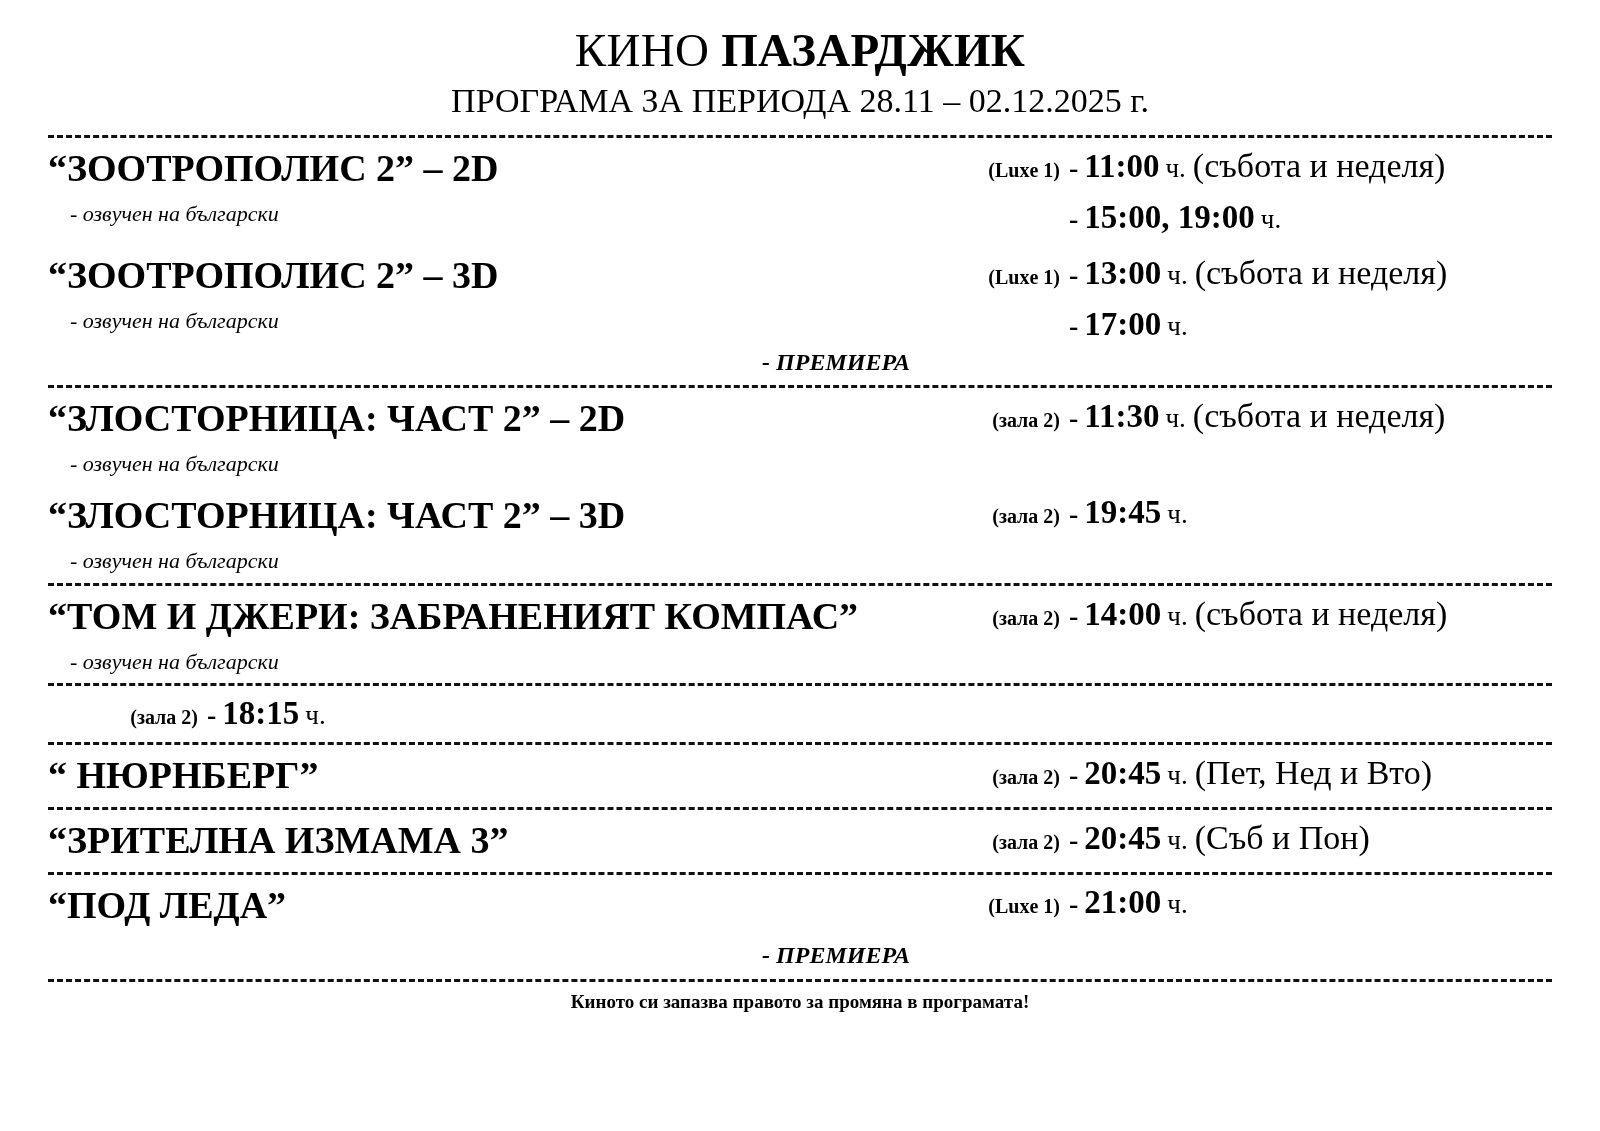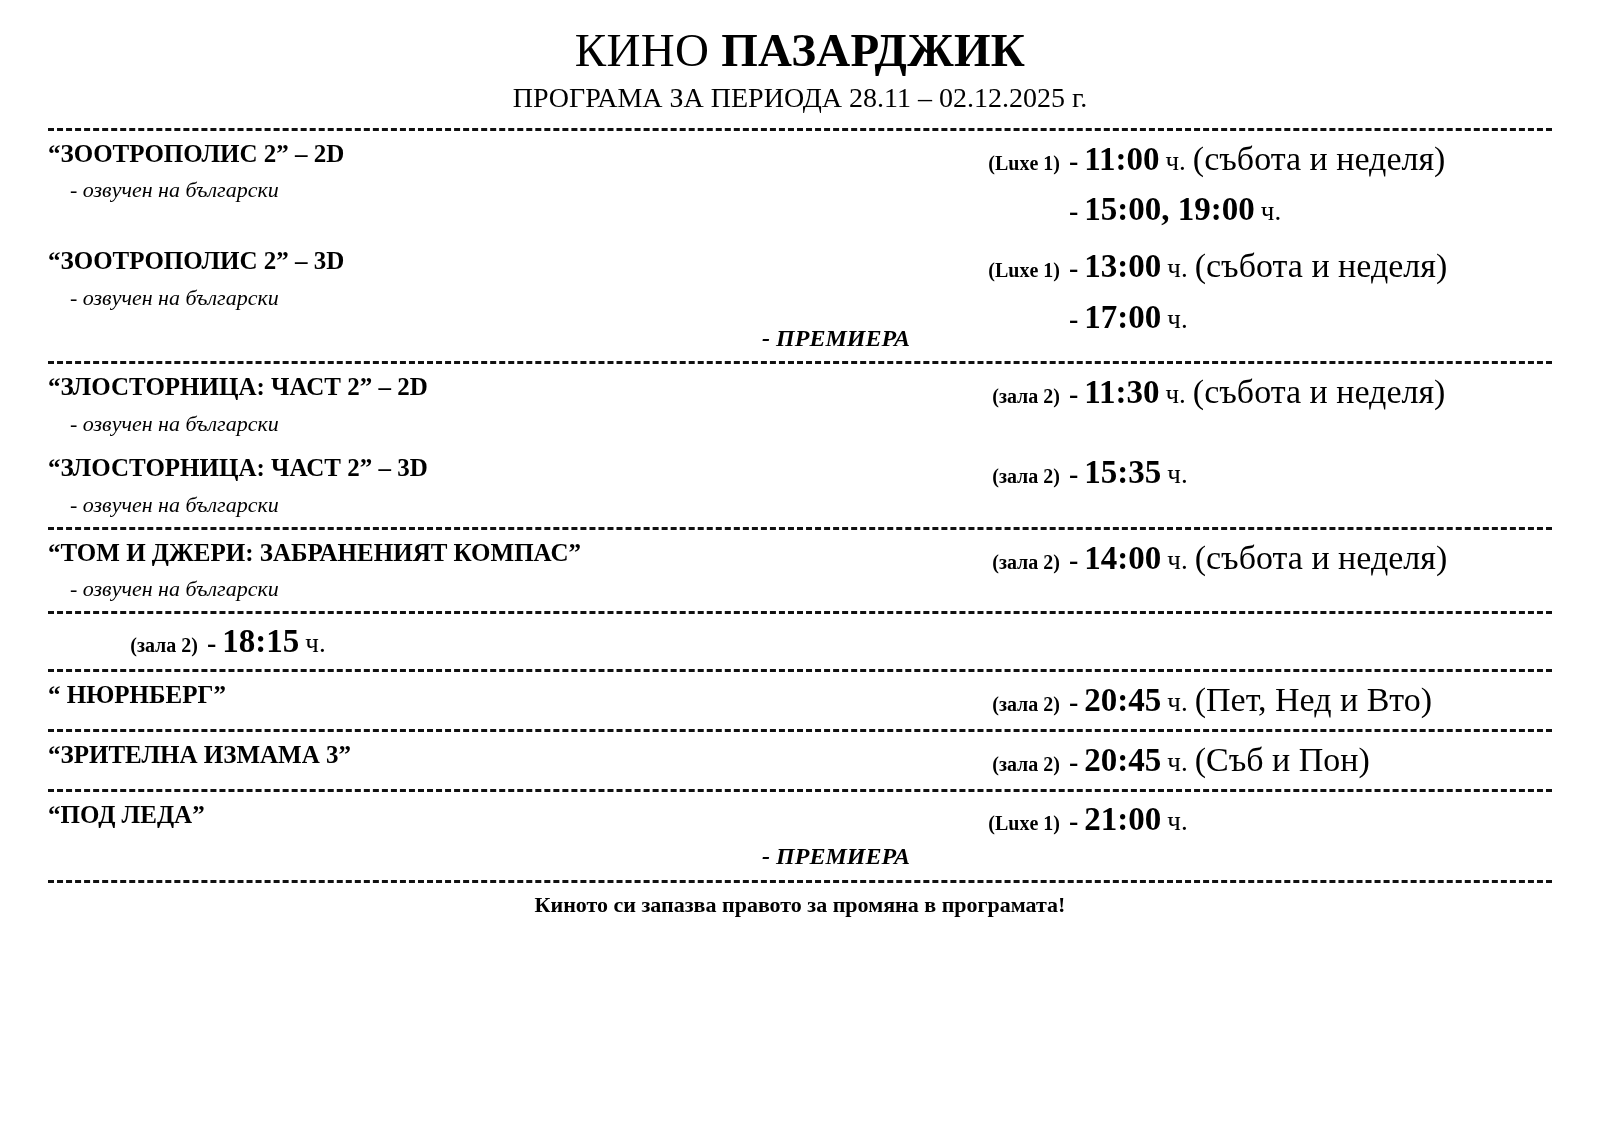--- a/index.html
+++ b/index.html
@@ -35,21 +35,21 @@
     letter-spacing: 0.3px;
     white-space: nowrap;
   }
   .cinema-title .word-kino {
     font-weight: 400;
   }
   .cinema-title .word-city {
     font-weight: 700;
   }
   .program-period {
-    font-size: 28px;
+    font-size: 34px;
     font-weight: 400;
     line-height: 1.18;
     margin-top: 4px;
     white-space: nowrap;
   }
 
   
   .rule {
     height: 0;
     border-top: 3px dashed #111111;
@@ -73,21 +73,21 @@
 
   .entry-left {
     width: 862px;
     flex: 0 0 862px;
   }
   .entry-right {
     flex: 1 1 auto;
   }
 
   .film-title {
-    font-size: 25px;
+    font-size: 38px;
     font-weight: 700;
     line-height: 1.26;
     white-space: nowrap;
   }
 
   .note {
     font-size: 22px;
     font-style: italic;
     font-weight: 400;
     line-height: 1.3;
@@ -140,21 +140,21 @@
   }
   .days {
     font-size: 34px;
     font-weight: 400;
     margin-left: 7px;
   }
 
   
   .footer {
     text-align: center;
-    font-size: 22px;
+    font-size: 19px;
     font-weight: 700;
     padding-top: 9px;
     white-space: nowrap;
   }
 </style>
 </head>
 <body>
 
 <div class="page">
 
@@ -219,21 +219,21 @@
           </div>
         </div>
         <div class="entry">
           <div class="entry-left">
             <div class="film-title">“ЗЛОСТОРНИЦА: ЧАСТ 2” – 3D</div>
             <div class="note">- озвучен на български</div>
           </div>
           <div class="entry-right">
             <div class="showtime">
               <span class="hall">(зала 2)</span>
-              <span class="time-block"><span class="dash">-</span><span class="time">15:35</span><span class="hour-unit">ч.</span></span>
+              <span class="time-block"><span class="dash">-</span><span class="time">19:45</span><span class="hour-unit">ч.</span></span>
             </div>
           </div>
         </div>
       </div>
       <div class="rule"></div>
       <div class="group">
         <div class="entry">
           <div class="entry-left">
             <div class="film-title">“ТОМ И ДЖЕРИ: ЗАБРАНЕНИЯТ КОМПАС”</div>
             <div class="note">- озвучен на български</div>

